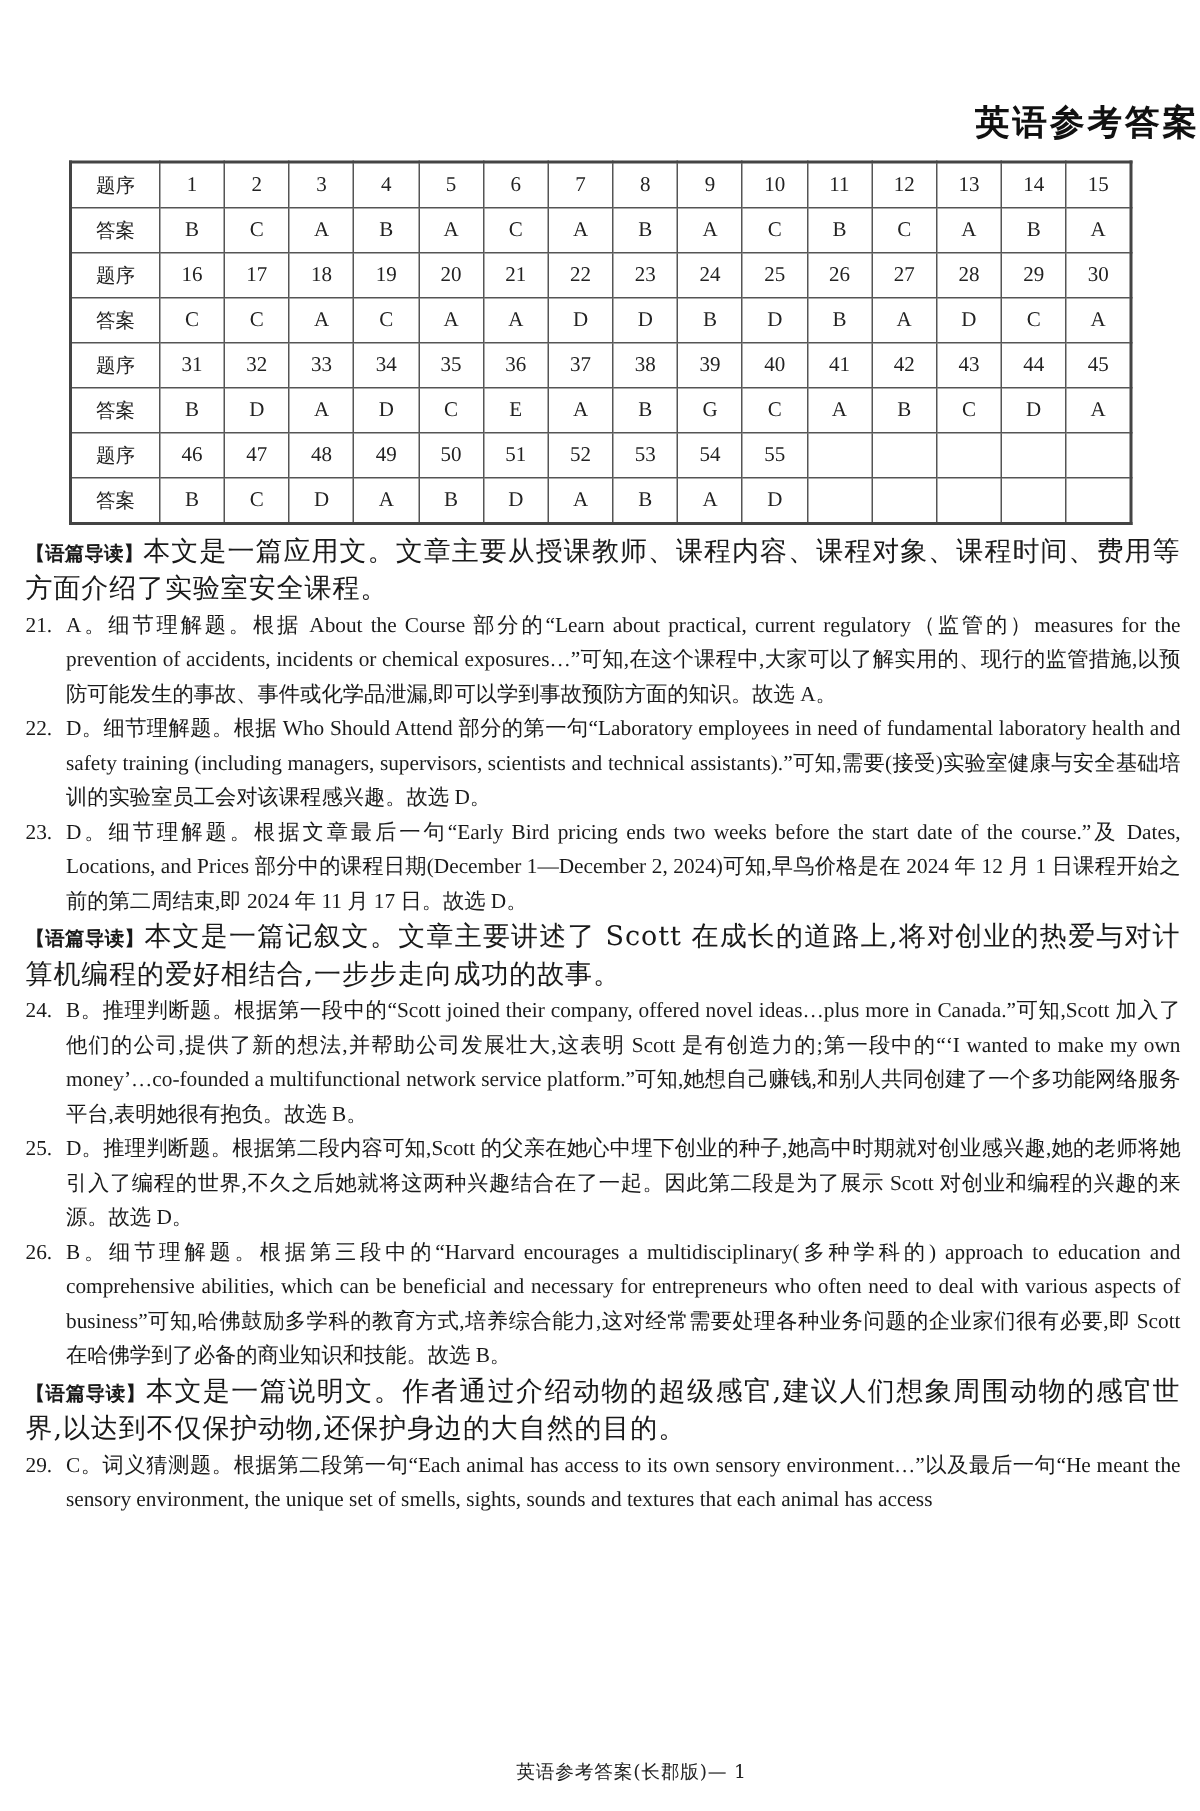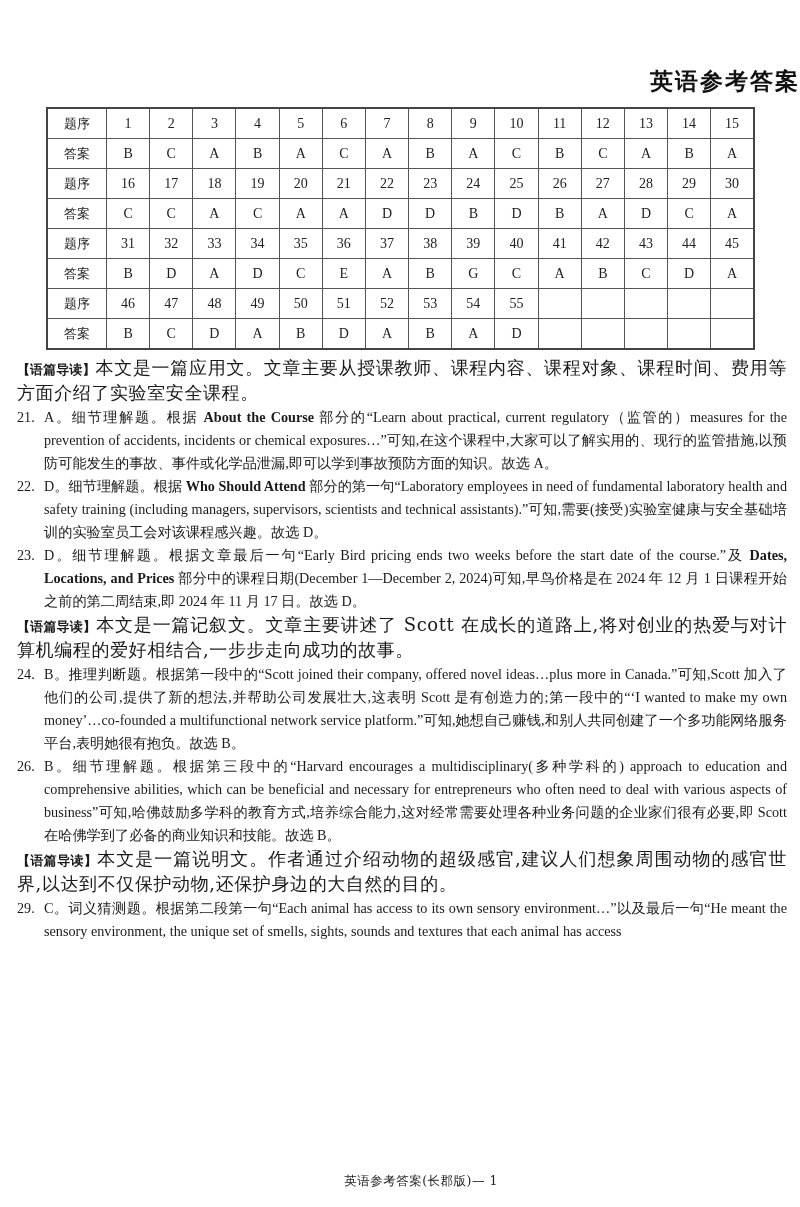--- a/index.html
+++ b/index.html
@@ -30,21 +30,21 @@
     position: absolute; left: 17px; top: 356px; width: 770px;
     font-family: "Liberation Serif", serif; font-size: 14.2px; line-height: 23px;
     text-align: justify;
   }
   .para { margin: 0; }
   .guide { text-indent: 0; }
   .guide .tag { font-weight: bold; font-family: "DejaVu Sans", sans-serif; font-size: 13px; }
   .guide .gtext { font-family: "DejaVu Serif", serif; font-size: 18px; letter-spacing: 0.6px; }
   .item { padding-left: 27px; text-indent: -27px; }
   .num { display: inline-block; width: 27px; text-indent: 0; }
-  .b { font-weight: bold; }
+  .b { font-weight: normal; }
   .footer {
     position: absolute; left: 0; top: 1173px; width: 800px; text-align: center;
     font-family: "DejaVu Serif", serif; font-size: 12.5px; color: #222; letter-spacing: 0.5px; padding-left: 21px;
   }
 </style>
 </head>
 <body>
 
 <div class="title">英语参考答案</div>
 
@@ -197,18 +197,19 @@
     </tbody>
 </table>
 
 <div class="content" id="content">
     <p class="para guide"><span class="tag">【语篇导读】</span><span class="gtext">本文是一篇应用文。文章主要从授课教师、课程内容、课程对象、课程时间、费用等方面介绍了实验室安全课程。</span></p>
     <p class="para item"><span class="num">21.</span><span>A。细节理解题。根据 </span><span class="b">About the Course</span><span> 部分的“Learn about practical, current regulatory（监管的）measures for the prevention of accidents, incidents or chemical exposures…”可知,在这个课程中,大家可以了解实用的、现行的监管措施,以预防可能发生的事故、事件或化学品泄漏,即可以学到事故预防方面的知识。故选 A。</span></p>
     <p class="para item"><span class="num">22.</span><span>D。细节理解题。根据 </span><span class="b">Who Should Attend</span><span> 部分的第一句“Laboratory employees in need of fundamental laboratory health and safety training (including managers, supervisors, scientists and technical assistants).”可知,需要(接受)实验室健康与安全基础培训的实验室员工会对该课程感兴趣。故选 D。</span></p>
     <p class="para item"><span class="num">23.</span><span>D。细节理解题。根据文章最后一句“Early Bird pricing ends two weeks before the start date of the course.”及 </span><span class="b">Dates, Locations, and Prices</span><span> 部分中的课程日期(December 1—December 2, 2024)可知,早鸟价格是在 2024 年 12 月 1 日课程开始之前的第二周结束,即 2024 年 11 月 17 日。故选 D。</span></p>
     <p class="para guide"><span class="tag">【语篇导读】</span><span class="gtext">本文是一篇记叙文。文章主要讲述了 Scott 在成长的道路上,将对创业的热爱与对计算机编程的爱好相结合,一步步走向成功的故事。</span></p>
     <p class="para item"><span class="num">24.</span><span>B。推理判断题。根据第一段中的“Scott joined their company, offered novel ideas…plus more in Canada.”可知,Scott 加入了他们的公司,提供了新的想法,并帮助公司发展壮大,这表明 Scott 是有创造力的;第一段中的“‘I wanted to make my own money’…co-founded a multifunctional network service platform.”可知,她想自己赚钱,和别人共同创建了一个多功能网络服务平台,表明她很有抱负。故选 B。</span></p>
+    <p class="para item"><span class="num">25.</span><span>D。推理判断题。根据第二段内容可知,Scott 的父亲在她心中埋下创业的种子,她高中时期就对创业感兴趣,她的老师将她引入了编程的世界,不久之后她就将这两种兴趣结合在了一起。因此第二段是为了展示 Scott 对创业和编程的兴趣的来源。故选 D。</span></p>
     <p class="para item"><span class="num">26.</span><span>B。细节理解题。根据第三段中的“Harvard encourages a multidisciplinary(多种学科的) approach to education and comprehensive abilities, which can be beneficial and necessary for entrepreneurs who often need to deal with various aspects of business”可知,哈佛鼓励多学科的教育方式,培养综合能力,这对经常需要处理各种业务问题的企业家们很有必要,即 Scott 在哈佛学到了必备的商业知识和技能。故选 B。</span></p>
     <p class="para guide"><span class="tag">【语篇导读】</span><span class="gtext">本文是一篇说明文。作者通过介绍动物的超级感官,建议人们想象周围动物的感官世界,以达到不仅保护动物,还保护身边的大自然的目的。</span></p>
     <p class="para item"><span class="num">29.</span><span>C。词义猜测题。根据第二段第一句“Each animal has access to its own sensory environment…”以及最后一句“He meant the sensory environment, the unique set of smells, sights, sounds and textures that each animal has access</span></p>
   </div>
 
 <div class="footer">英语参考答案(长郡版)— 1</div>
 
 </body></html>

